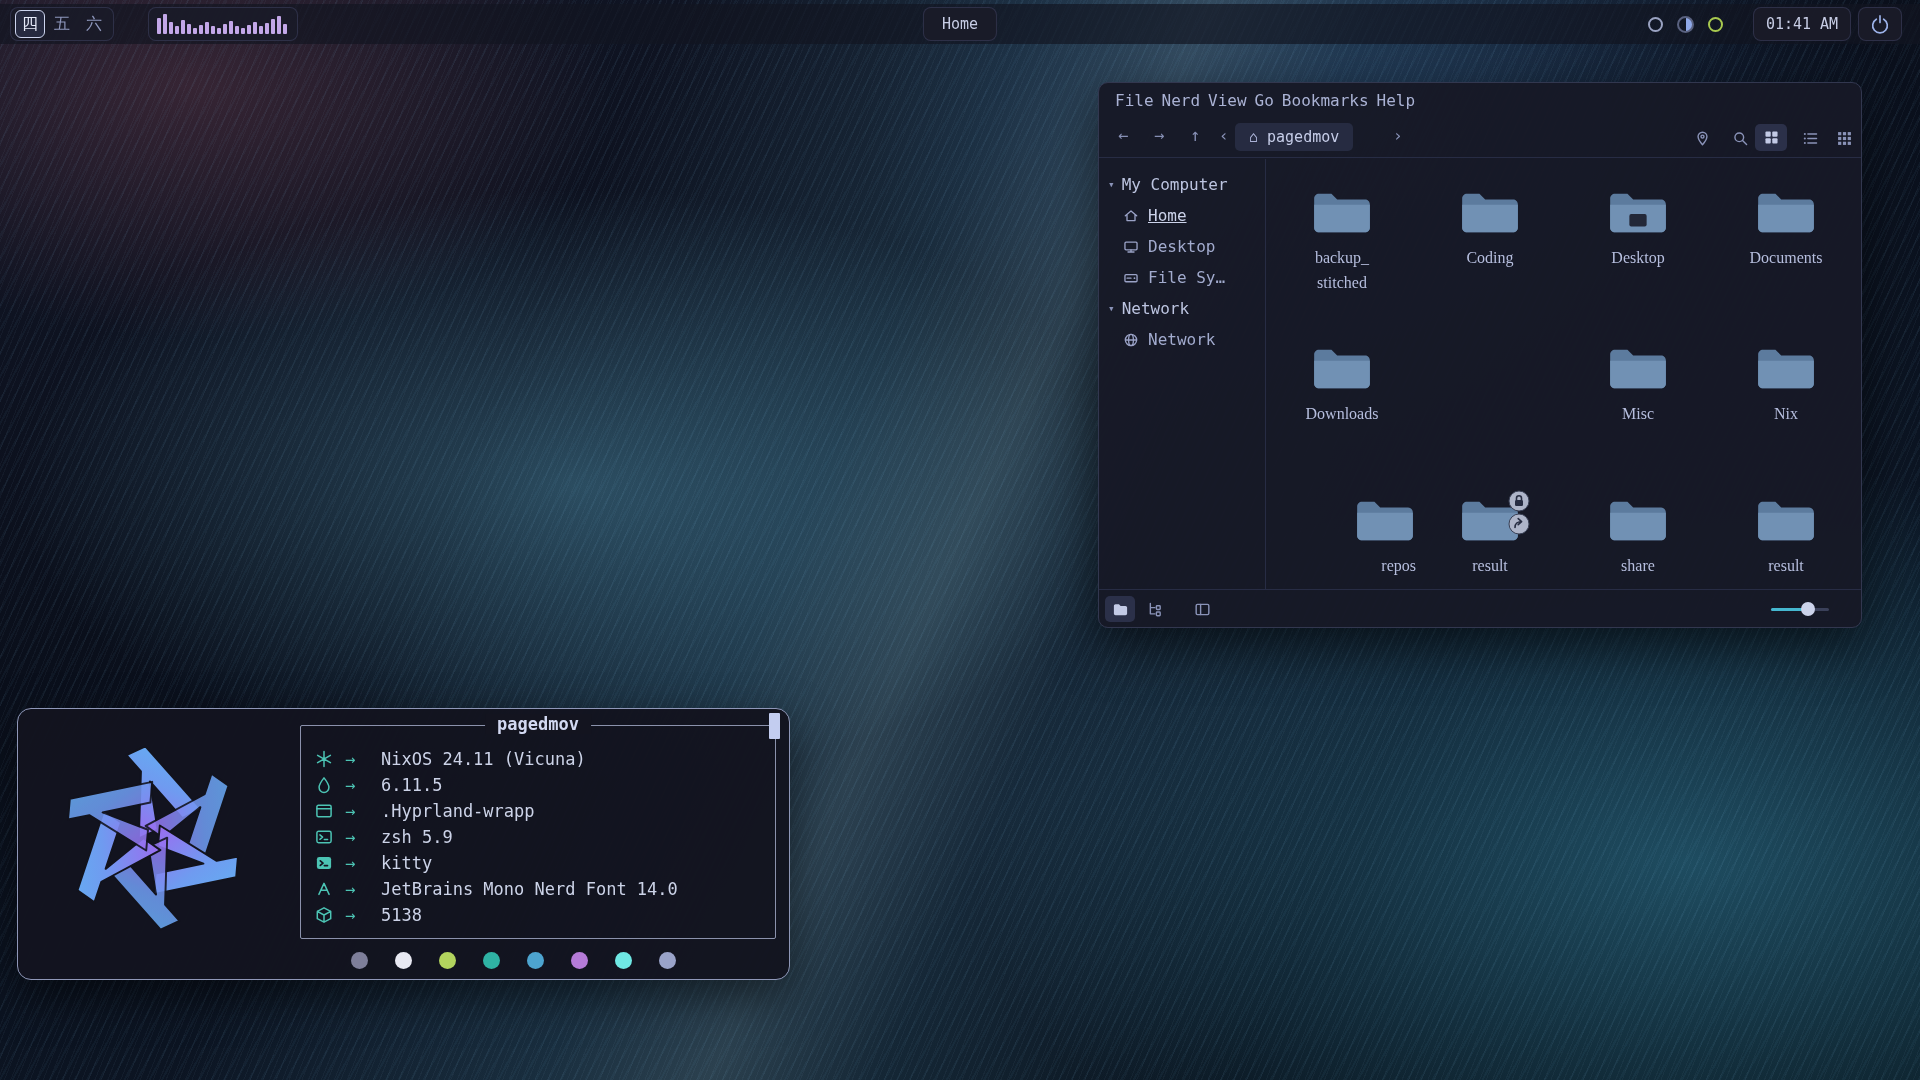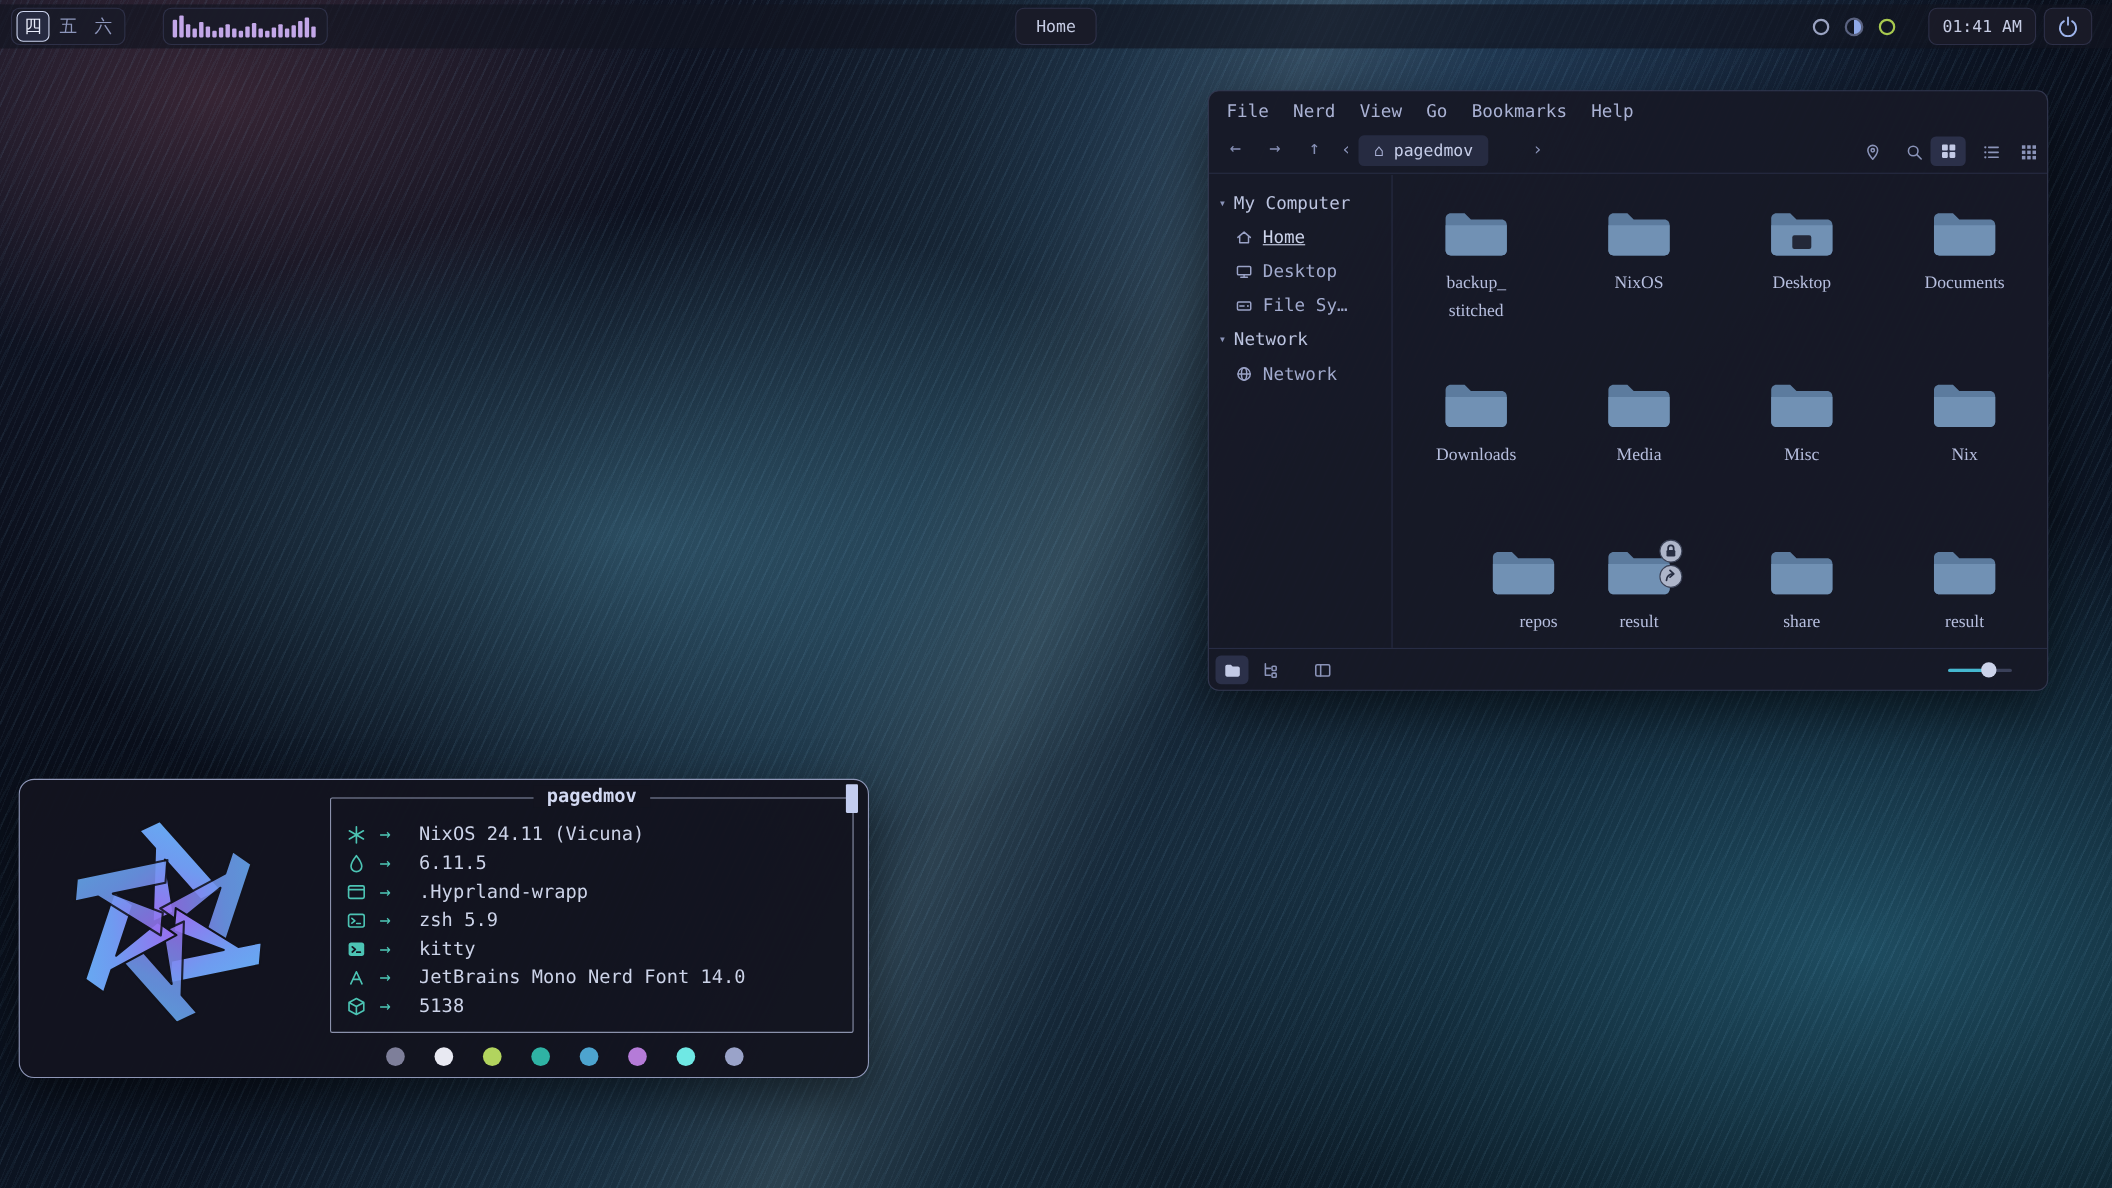--- a/index.html
+++ b/index.html
@@ -35,21 +35,21 @@
   .title-module { left:50%; transform:translateX(-50%); padding:0 18px; font-size:15px; }
   .tray-module { left:1638px; padding:0 10px; gap:14px; background:none; border:none; }
   .tray-dot { border-radius:50%; }
   .clock-module { left:1753px; width:98px; justify-content:center; font-size:15px; }
   .power-module { left:1858px; width:44px; justify-content:center; }
 
   
   .fm { position:absolute; left:1098px; top:82px; width:764px; height:546px;
         background:rgba(23,25,38,0.97); border:1px solid #32374f; border-radius:10px;
         box-shadow:0 18px 50px rgba(0,0,0,0.55); color:#a9b1d6; overflow:hidden; }
-  .fm-menubar { height:34px; display:flex; align-items:center; padding:0 16px; gap:22px;
+  .fm-menubar { height:34px; display:flex; align-items:center; padding:0 16px; gap:8px;
                 font-size:16px; color:#aab2d4; }
   .menu-item { cursor:default; }
   .fm-toolbar { position:relative; height:41px; border-bottom:1px solid #272c44; }
   .navbtn { position:absolute; top:8px; font-size:17px; color:#868fb4; width:24px; text-align:center; }
   .crumb { position:absolute; top:9px; font-size:16px; color:#8a93b8; }
   .path-btn { position:absolute; left:136px; top:6px; height:28px; padding:0 14px;
               background:#262b41; border:none; border-radius:5px; display:flex; align-items:center;
               gap:9px; color:#c6cde8; font-size:15px; font-family:inherit; }
   .path-home { color:#aab2d6; font-size:15px; }
   .toolicon { position:absolute; top:10px; width:22px; height:22px; display:flex;
@@ -269,21 +269,21 @@
             <div>backup_</div>
             <div>stitched</div>
           </div>
         </div>
         <div class="fcell" style="left: 150px; top: 30px;">
           <div class="ficonwrap"><svg width="62" height="48" viewBox="0 0 64 50">
     <path d="M3 10c0-2.8 2.2-5 5-5h13l6 6h29c2.8 0 5 2.2 5 5v24c0 2.8-2.2 5-5 5H8c-2.8 0-5-2.2-5-5Z" fill="#5c7b9e"></path>
     <path d="M3 16.5h58V40c0 2.8-2.2 5-5 5H8c-2.8 0-5-2.2-5-5Z" fill="#7191b4"></path>
             </svg></div>
           <div>
-            <div>NixOS</div>
+            <div>Coding</div>
           </div>
         </div>
         <div class="fcell" style="left: 298px; top: 30px;">
           <div class="ficonwrap"><svg width="62" height="48" viewBox="0 0 64 50">
     <path d="M3 10c0-2.8 2.2-5 5-5h13l6 6h29c2.8 0 5 2.2 5 5v24c0 2.8-2.2 5-5 5H8c-2.8 0-5-2.2-5-5Z" fill="#5c7b9e"></path>
     <path d="M3 16.5h58V40c0 2.8-2.2 5-5 5H8c-2.8 0-5-2.2-5-5Z" fill="#7191b4"></path>
               <rect x="23" y="26" width="18" height="13" rx="2" fill="#232838"></rect>
             </svg></div>
           <div>
             <div>Desktop</div>
@@ -298,29 +298,20 @@
             <div>Documents</div>
           </div>
         </div>
         <div class="fcell" style="left: 2px; top: 186px;">
           <div class="ficonwrap"><svg width="62" height="48" viewBox="0 0 64 50">
     <path d="M3 10c0-2.8 2.2-5 5-5h13l6 6h29c2.8 0 5 2.2 5 5v24c0 2.8-2.2 5-5 5H8c-2.8 0-5-2.2-5-5Z" fill="#5c7b9e"></path>
     <path d="M3 16.5h58V40c0 2.8-2.2 5-5 5H8c-2.8 0-5-2.2-5-5Z" fill="#7191b4"></path>
             </svg></div>
           <div>
             <div>Downloads</div>
-          </div>
-        </div>
-        <div class="fcell" style="left: 150px; top: 186px;">
-          <div class="ficonwrap"><svg width="62" height="48" viewBox="0 0 64 50">
-    <path d="M3 10c0-2.8 2.2-5 5-5h13l6 6h29c2.8 0 5 2.2 5 5v24c0 2.8-2.2 5-5 5H8c-2.8 0-5-2.2-5-5Z" fill="#5c7b9e"></path>
-    <path d="M3 16.5h58V40c0 2.8-2.2 5-5 5H8c-2.8 0-5-2.2-5-5Z" fill="#7191b4"></path>
-            </svg></div>
-          <div>
-            <div>Media</div>
           </div>
         </div>
         <div class="fcell" style="left: 446px; top: 186px;">
           <div class="ficonwrap"><svg width="62" height="48" viewBox="0 0 64 50">
     <path d="M3 10c0-2.8 2.2-5 5-5h13l6 6h29c2.8 0 5 2.2 5 5v24c0 2.8-2.2 5-5 5H8c-2.8 0-5-2.2-5-5Z" fill="#5c7b9e"></path>
     <path d="M3 16.5h58V40c0 2.8-2.2 5-5 5H8c-2.8 0-5-2.2-5-5Z" fill="#7191b4"></path>
             </svg></div>
           <div>
             <div>Nix</div>
           </div>

